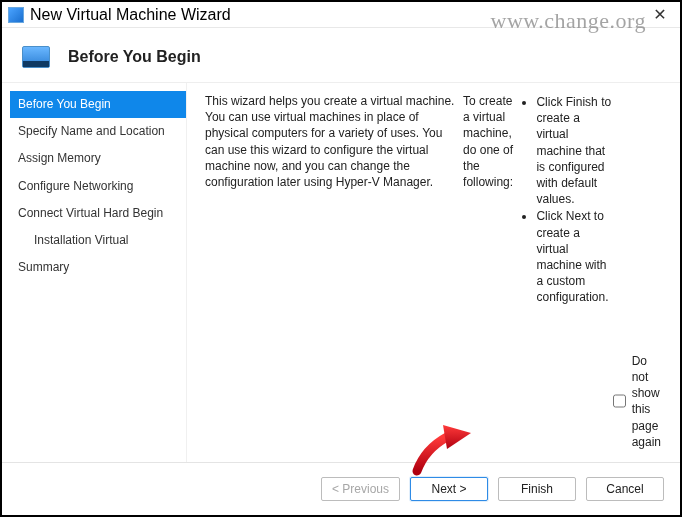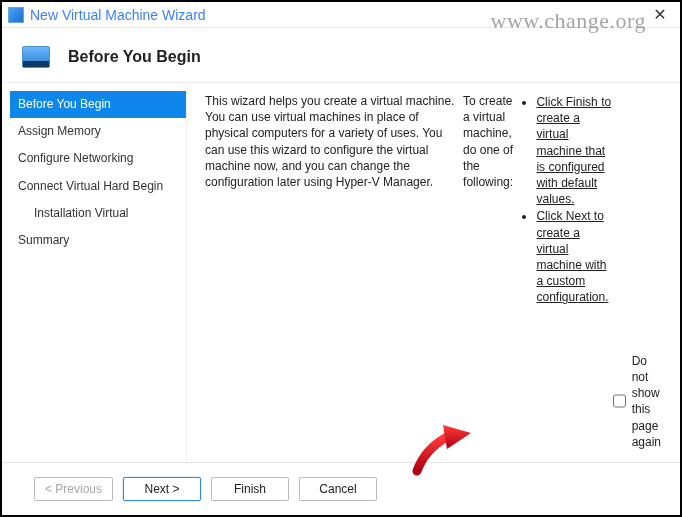--- a/index.html
+++ b/index.html
@@ -26,21 +26,21 @@
     align-items: center;
     padding: 0 6px;
     border-bottom: 1px solid #e8e8e8;
   }
   .titlebar-icon {
     width: 16px; height: 16px;
     background: linear-gradient(135deg,#4aa3ff,#1a6fcf);
     margin-right: 6px;
     border: 1px solid #6aa8e0;
   }
-  .titlebar-text { flex: 1; color: #3b82f6; font-size: 14px; }
+  .titlebar-text { flex: 1; color: #000000; font-size: 16px; }
   .close-x {
     width: 28px; height: 22px;
     display: flex; align-items: center; justify-content: center;
     font-size: 16px; color: #333; cursor: pointer;
   }
   .header {
     padding: 18px 20px 14px 20px;
     display: flex;
     align-items: center;
     gap: 18px;
@@ -91,38 +91,37 @@
     display: flex;
     flex-direction: row;
     color: #222;
     font-size: 12px;
     line-height: 1.35;
   }
   .content p { margin-bottom: 12px; }
   .content ul {
     list-style: disc;
     margin: 0 0 12px 22px;
-    text-decoration: underline;
   }
   .content ul li { margin: 1px 0; }
   .bottom-check {
     margin-top: auto;
     display: flex;
     align-items: center;
     gap: 6px;
     padding-bottom: 4px;
   }
   .bottom-check input[type="checkbox"] {
     width: 14px; height: 14px;
   }
   .footer {
     border-top: 1px solid #e4e4e4;
-    padding: 14px 32px;
-    display: flex;
-    justify-content: flex-start;
+    padding: 14px 16px;
+    display: flex;
+    justify-content: flex-end;
     gap: 10px;
     background: #fff;
   }
   .btn {
     min-width: 78px;
     height: 24px;
     background: #fff;
     border: 1px solid #bcbcbc;
     border-radius: 2px;
     font-size: 12px;
@@ -161,20 +160,21 @@
   </div>
 
   <div class="header">
     <div class="header-icon"></div>
     <div class="header-title">Before You Begin</div>
   </div>
 
   <div class="body">
     <div class="sidebar">
       <div class="side-item selected">Before You Begin</div>
+      <div class="side-item">Specify Name and Location</div>
       <div class="side-item">Assign Memory</div>
       <div class="side-item">Configure Networking</div>
       <div class="side-item">Connect Virtual Hard Begin</div>
       <div class="side-item indent">Installation Virtual</div>
       <div class="side-item">Summary</div>
     </div>
 
     <div class="content">
       <p>This wizard helps you create a virtual machine. You can use virtual machines in place of physical computers for a variety of uses. You can use this wizard to configure the virtual machine now, and you can change the configuration later using Hyper-V Manager.</p>
       <p>To create a virtual machine, do one of the following:</p>

